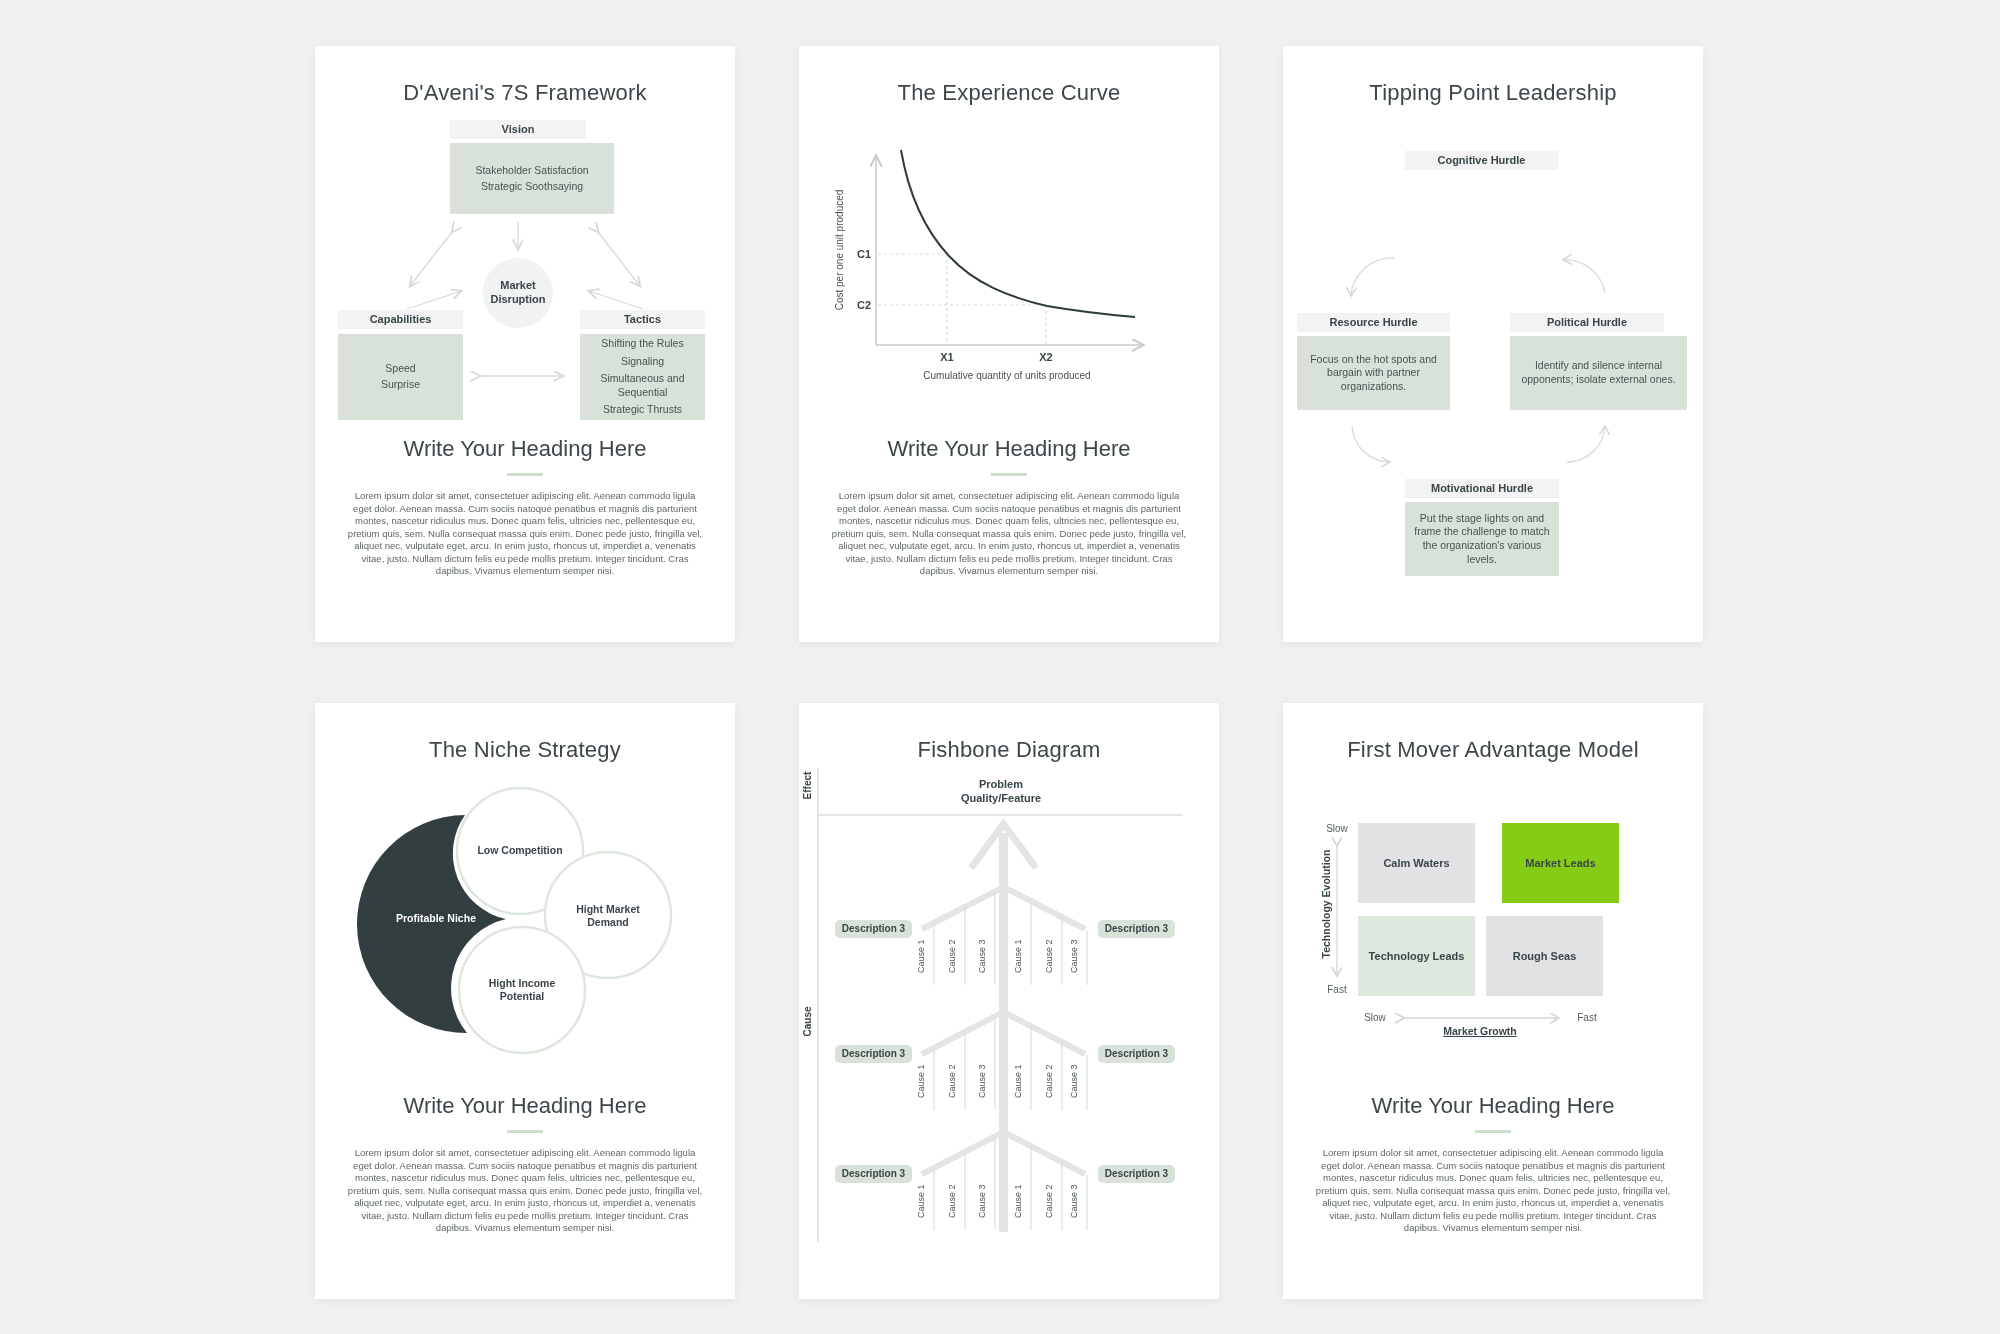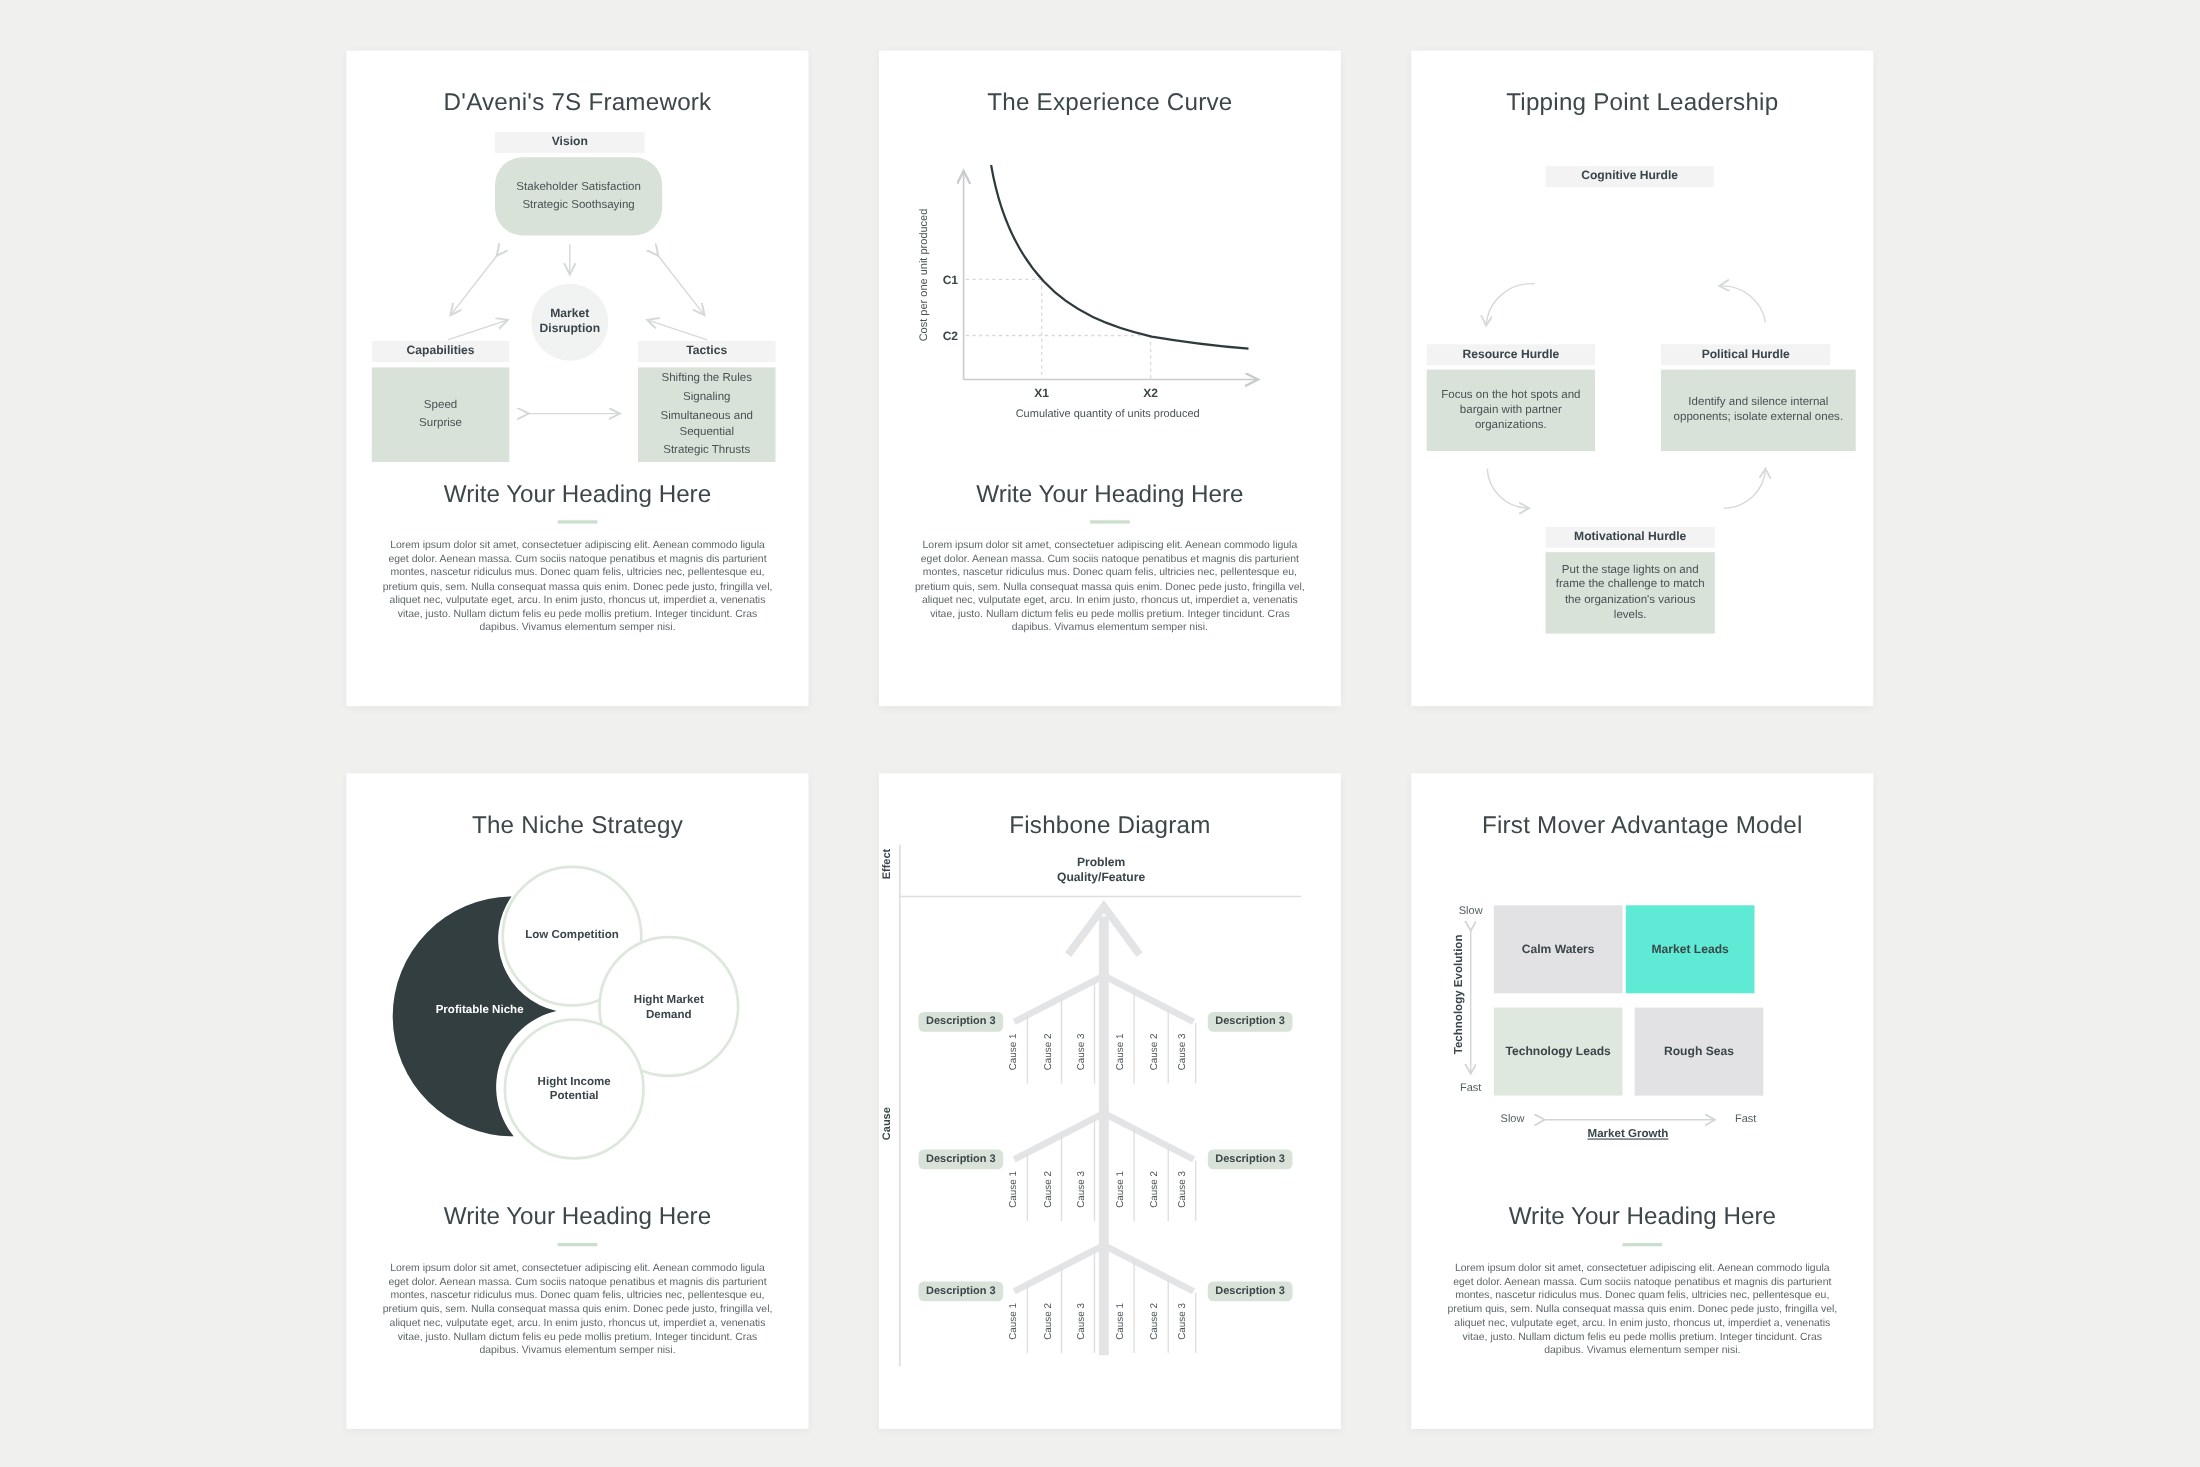--- a/index.html
+++ b/index.html
@@ -43,21 +43,21 @@
         <path d="M203 176 L203 203" marker-end="url(#ah1)"></path>
         <path d="M137 186 L95 240" marker-start="url(#ah1)" marker-end="url(#ah1)"></path>
         <path d="M283 186 L325 240" marker-start="url(#ah1)" marker-end="url(#ah1)"></path>
         <path d="M92 263 L146 245" marker-end="url(#ah1)"></path>
         <path d="M328 263 L274 245" marker-end="url(#ah1)"></path>
         <path d="M165 330 L248 330" marker-start="url(#ah1)" marker-end="url(#ah1)"></path>
       </g>
     </svg>
 
     <div class="strip" style="left:135px; top:74px; width:136px;">Vision</div>
-    <div class="gbox" style="left:135px; top:97px; width:152px; height:71px;border-radius:25px;">
+    <div class="gbox" style="left:135px; top:97px; width:164px; height:71px;">
       <span>Stakeholder Satisfaction</span>
       <span style="margin-top:0;">Strategic Soothsaying</span>
     </div>
 
     <div class="circle" style="left:168px; top:212px;">Market Disruption</div>
 
     <div class="strip" style="left:23px; top:264px; width:125px;">Capabilities</div>
     <div class="gbox" style="left:23px; top:288px; width:125px; height:86px;">
       <span>Speed</span>
       <span style="margin-top:0;">Surprise</span>
@@ -257,21 +257,21 @@
         <path d="M54 143 L54 273" marker-start="url(#ah6)" marker-end="url(#ah6)"></path>
         <path d="M121 315 L276 315" marker-start="url(#ah6)" marker-end="url(#ah6)"></path>
       </g>
     </svg>
 
     <div class="ax-end" style="left:34px; top:120px;">Slow</div>
     <div class="rot" style="left:-27px; top:195px; width:140px; font-size:10.5px;">Technology Evolution</div>
     <div class="ax-end" style="left:34px; top:281px;">Fast</div>
 
     <div class="qbox" style="left:75px; top:120px; background:#e2e2e4;">Calm Waters</div>
-    <div class="qbox" style="left:195px; top:120px; background:#5eead4;">Market Leads</div>
+    <div class="qbox" style="left:219px; top:120px; background:#84cc16;">Market Leads</div>
     <div class="qbox" style="left:75px; top:213px; background:#dfe8df;">Technology Leads</div>
     <div class="qbox" style="left:203px; top:213px; background:#e2e2e4;">Rough Seas</div>
 
     <div class="ax-end" style="left:72px; top:309px;">Slow</div>
     <div class="ax-end" style="left:284px; top:309px;">Fast</div>
     <div style="position:absolute; left:127px; top:322px; width:140px; text-align:center; font-weight:bold; font-size:10.5px; color:#39454a;text-decoration:underline;">Market Growth</div>
 
     <div class="heading">Write Your Heading Here</div>
     <div class="divider"></div>
     <div class="body-text">Lorem ipsum dolor sit amet, consectetuer adipiscing elit. Aenean commodo ligula eget dolor. Aenean massa. Cum sociis natoque penatibus et magnis dis parturient montes, nascetur ridiculus mus. Donec quam felis, ultricies nec, pellentesque eu, pretium quis, sem. Nulla consequat massa quis enim. Donec pede justo, fringilla vel, aliquet nec, vulputate eget, arcu. In enim justo, rhoncus ut, imperdiet a, venenatis vitae, justo. Nullam dictum felis eu pede mollis pretium. Integer tincidunt. Cras dapibus. Vivamus elementum semper nisi.</div>

